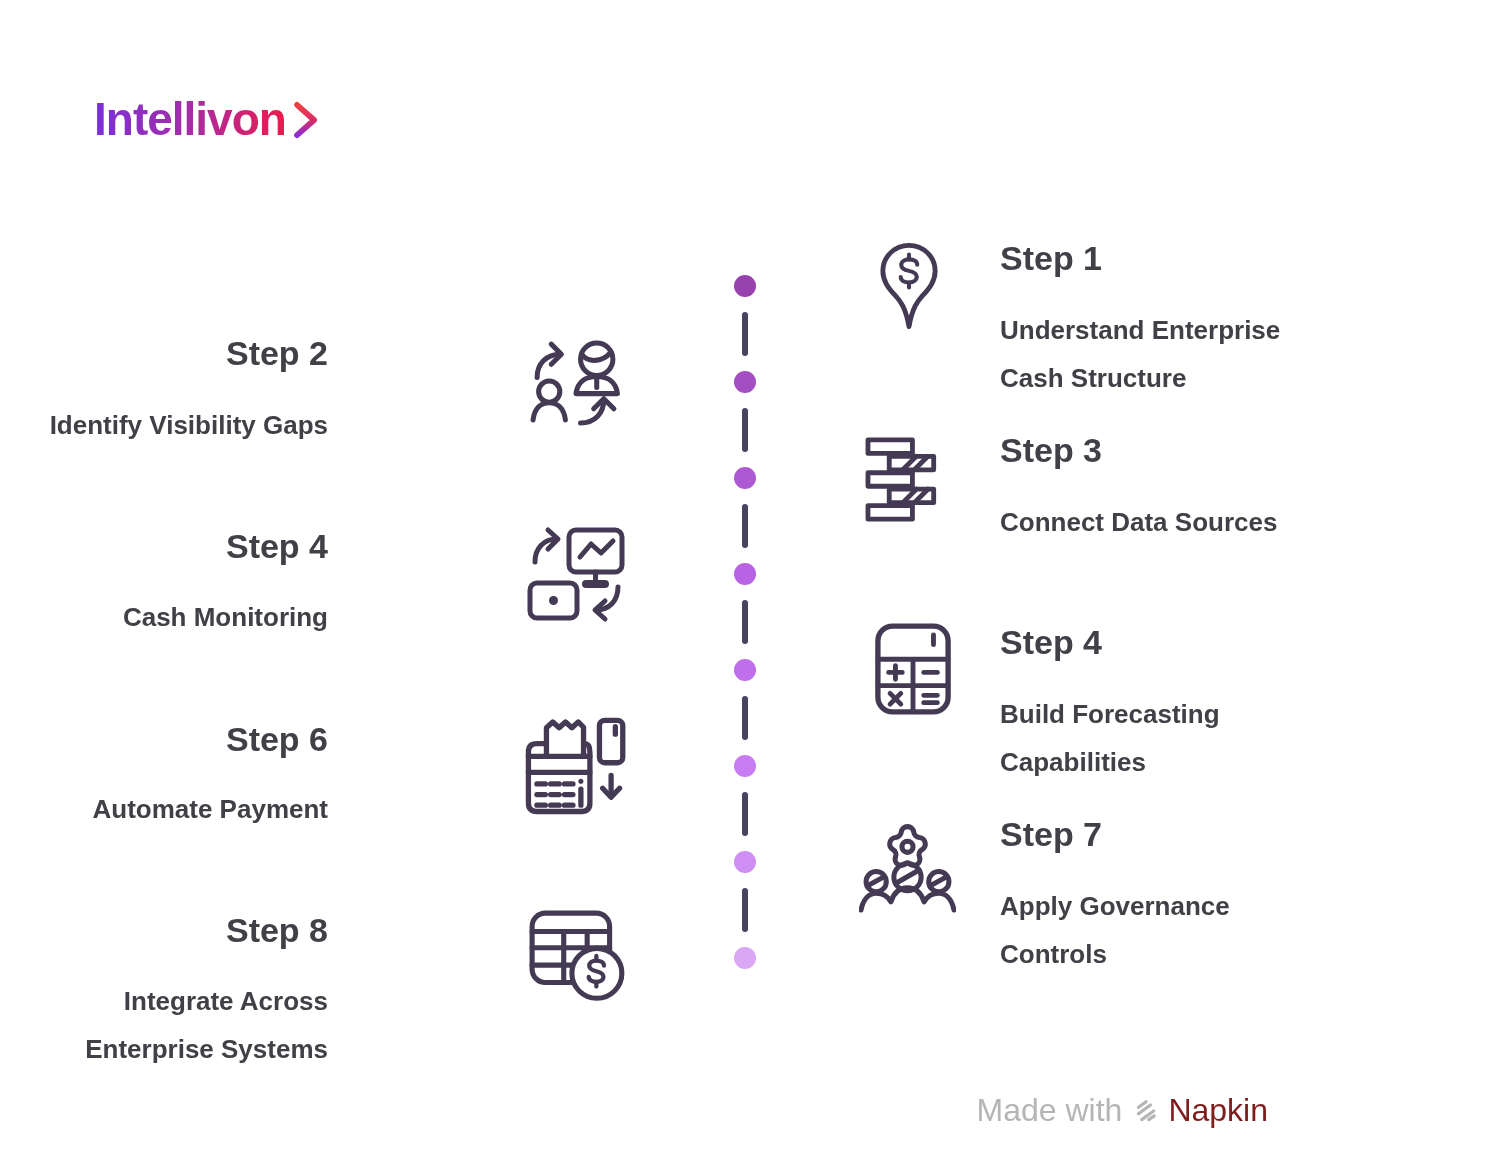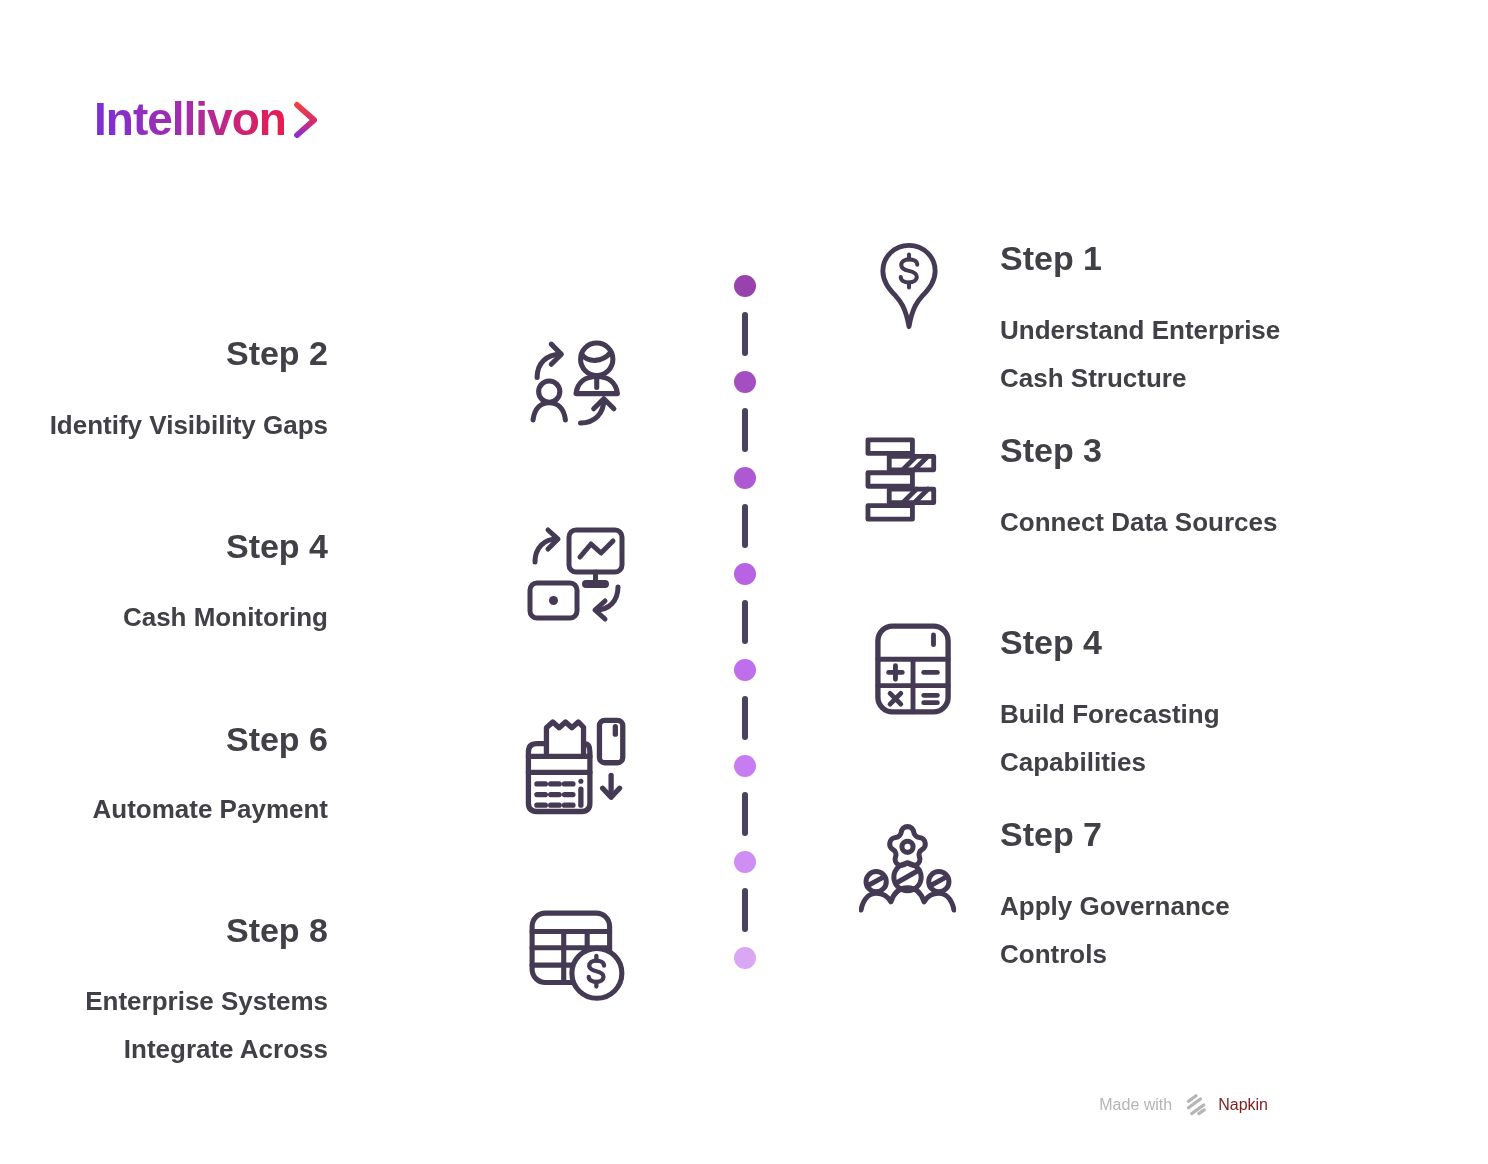--- a/index.html
+++ b/index.html
@@ -29,21 +29,21 @@
   .icon{position:absolute;}
   .icon svg{display:block;width:100%;height:100%;fill:none;stroke:#443a54;stroke-linecap:round;stroke-linejoin:round;}
   .icon .f{fill:#443a54;stroke:none;}
   .icon .wf{fill:#ffffff;}
   
   #timeline{position:absolute;inset:0;pointer-events:none;}
   .tl-dot{position:absolute;left:734px;width:22px;height:22px;border-radius:50%;}
   .tl-dash{position:absolute;left:742px;width:6px;height:44px;border-radius:3px;}
   
   .footer{position:absolute;right:48px;top:1092px;display:flex;align-items:center;gap:10px;
-          color:#b5b5b7;font-size:16px;font-weight:400;}
+          color:#b5b5b7;font-size:32px;font-weight:400;}
   .footer .napkin-word{color:#7f1d1d;}
   .napkin-logo{width:26px;height:26px;display:block;}
 </style>
 </head>
 <body>
 
 <div id="canvas">
 
   <div class="logo">
     <span class="logo-text">Intellivon</span>
@@ -203,22 +203,22 @@
   <div class="icon" style="left:527px;top:906px;width:102px;height:102px">
     <svg viewBox="0 0 100 100">
       <rect stroke-width="5" x="5" y="7" width="76" height="68" rx="13"></rect>
       <path stroke-width="5" d="M5 25 H81 M36 25 V75 M59 25 V41 M5 41 H81 M5 58 H45"></path>
       <circle class="wf" stroke-width="5" cx="68.5" cy="66" r="24.5"></circle>
       <path stroke-width="4.2" d="M75.5 58.5 C75.5 55.5 72.3 53.5 68 53.5 C64 53.5 61 55.5 61 58.6 C61 61.7 63.7 63 68 64 C72.3 65 75 66.3 75 69.4 C75 72.5 72 74.5 68 74.5 C63.7 74.5 60.5 72.5 60.5 69.4"></path>
       <path stroke-width="4.2" d="M68 49 V53.5 M68 74.5 V79"></path>
     </svg>
   </div>
   <div class="txt title t-left" style="top:977px">
+    <div>Integrate Across</div>
     <div>Enterprise Systems</div>
-    <div>Integrate Across</div>
   </div>
 
   <div class="footer">
     <span>Made with</span>
     <svg class="napkin-logo" viewBox="0 0 24 24">
       <g stroke="#b5b5b7" stroke-width="3" stroke-linecap="round" fill="none">
         <path d="M6 8.5 L13 3.5"></path>
         <path d="M6 14.5 L17 6.5"></path>
         <path d="M9 20 L20 12"></path>
         <path d="M15.5 20 L20.5 16.5"></path>

